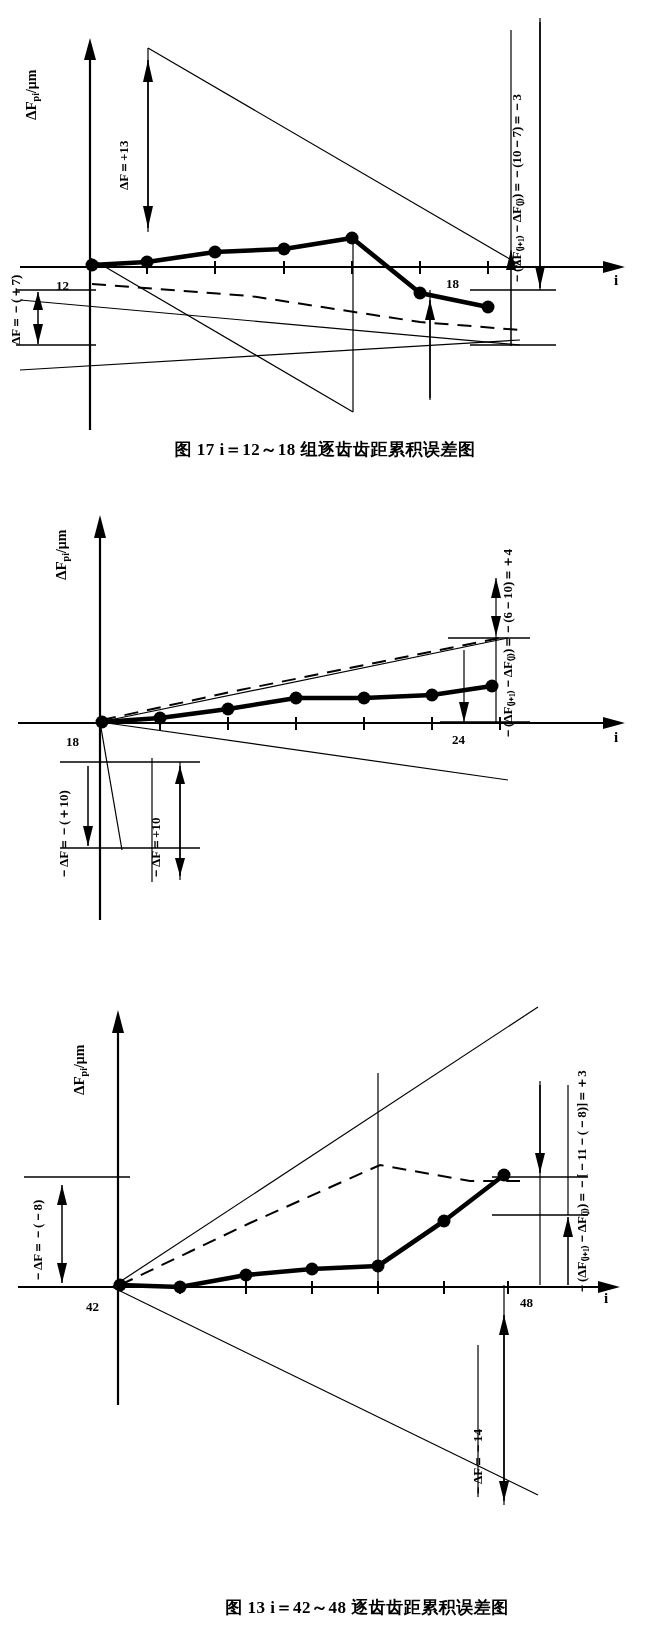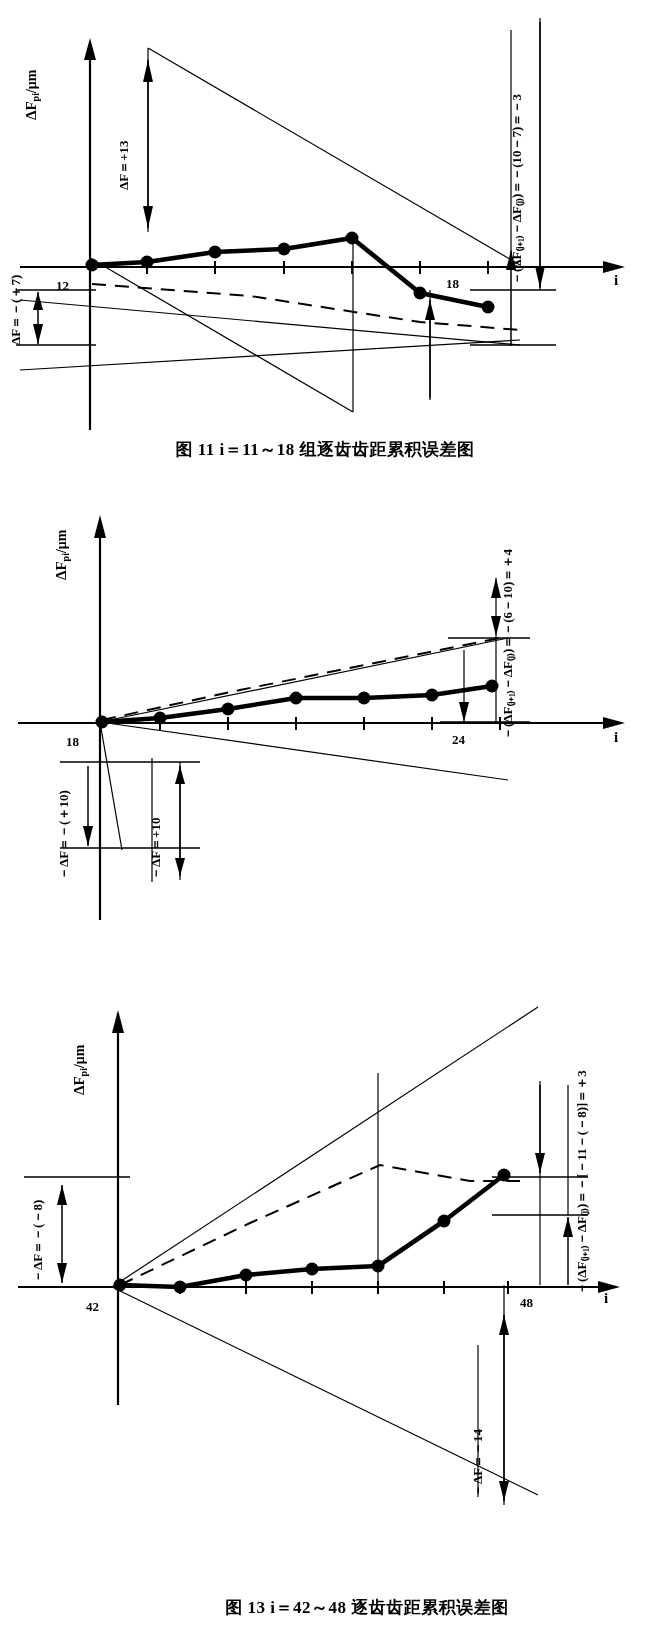--- a/index.html
+++ b/index.html
@@ -135,21 +135,21 @@
       <text class="lblsm" x="56" y="290">12</text>
       <text class="lblsm" x="446" y="288">18</text>
 
       <text class="lblsm" x="128" y="190" transform="rotate(-90 128 190)" text-anchor="start">ΔF＝+13</text>
 
       <text class="lblsm" x="20" y="345" transform="rotate(-90 20 345)" text-anchor="start">ΔF＝－(＋7)</text>
 
       <text class="lblsm" x="521" y="285" transform="rotate(-90 521 285)" text-anchor="start">－(ΔF₍ⱼ₊₁₎－ΔF₍ⱼ₎)＝－(10－7)＝－3</text>
     </svg>
 
-    <div class="caption" id="caption-11">图 11   i＝11～18 组逐齿齿距累积误差图</div>
+    <div class="caption" id="caption-11">图 17   i＝12～18 组逐齿齿距累积误差图</div>
   </div>
 
   <div class="figure" id="figure-12">
     <svg class="plot" width="650" height="440" viewBox="0 0 650 440">
 
       <line class="axis-line" x1="100" y1="430" x2="100" y2="40"></line>
       <polygon class="dot" points="100,25 94,48 106,48"></polygon>
       <line class="axis-line" x1="18" y1="233" x2="610" y2="233"></line>
       <polygon class="dot" points="625,233 603,227 603,239"></polygon>
 

